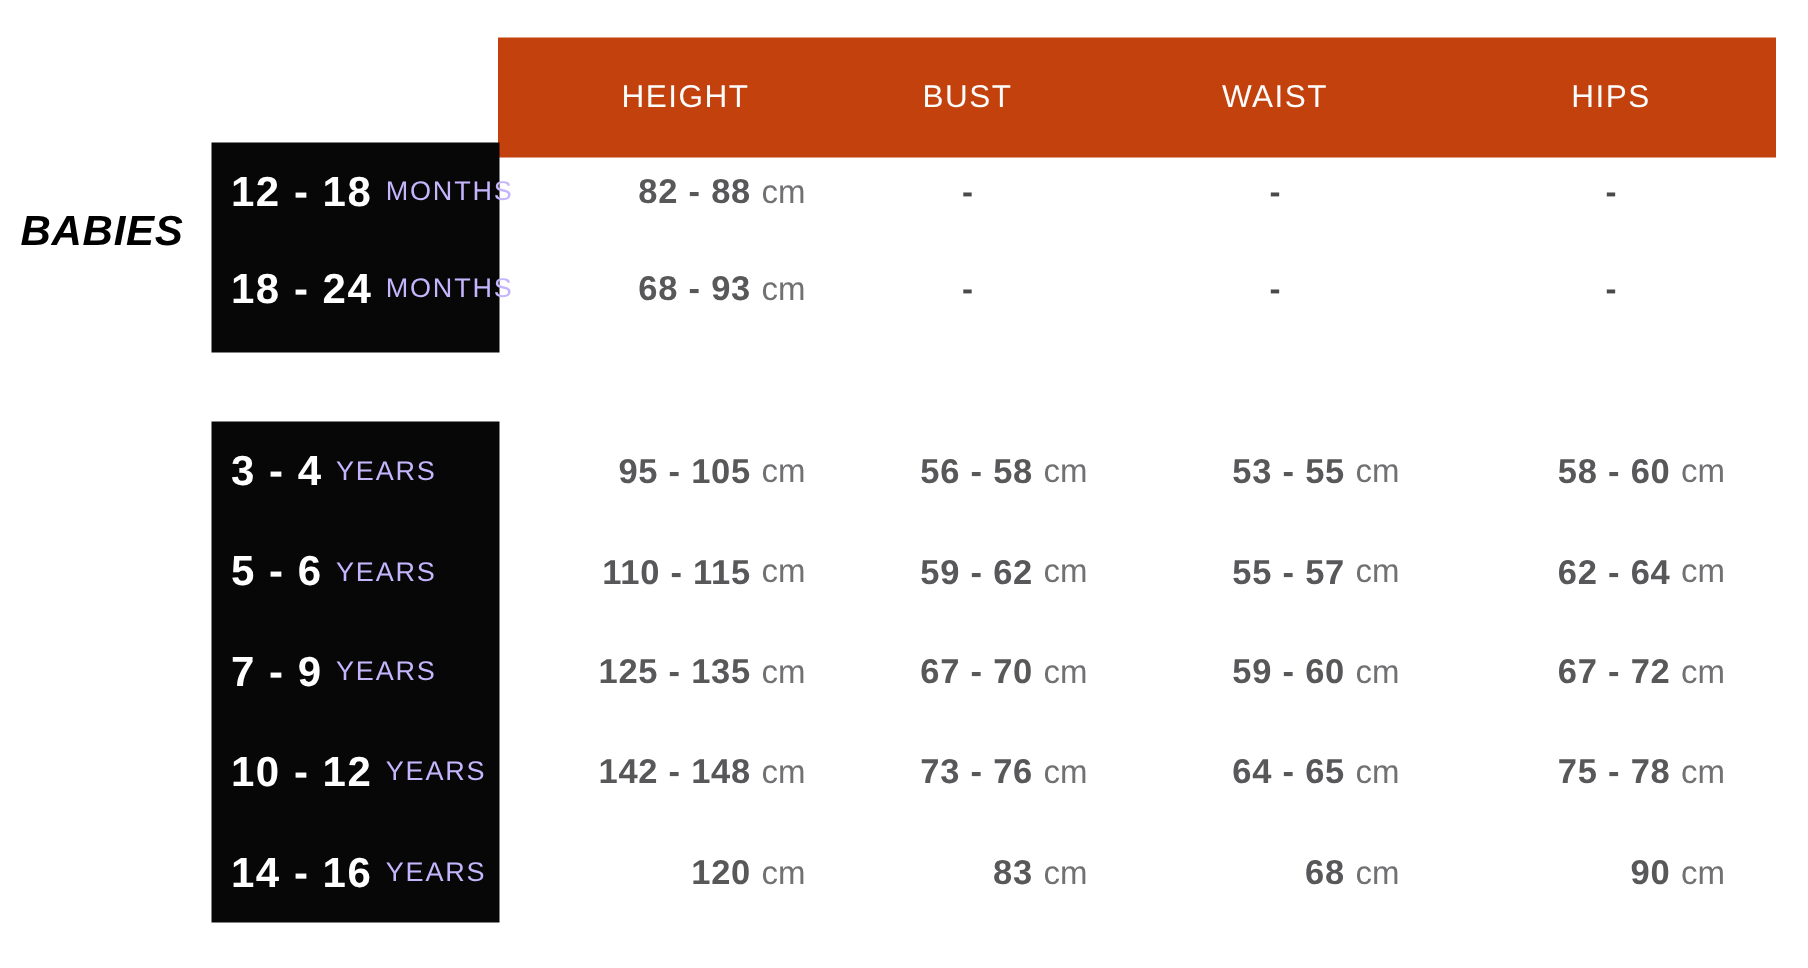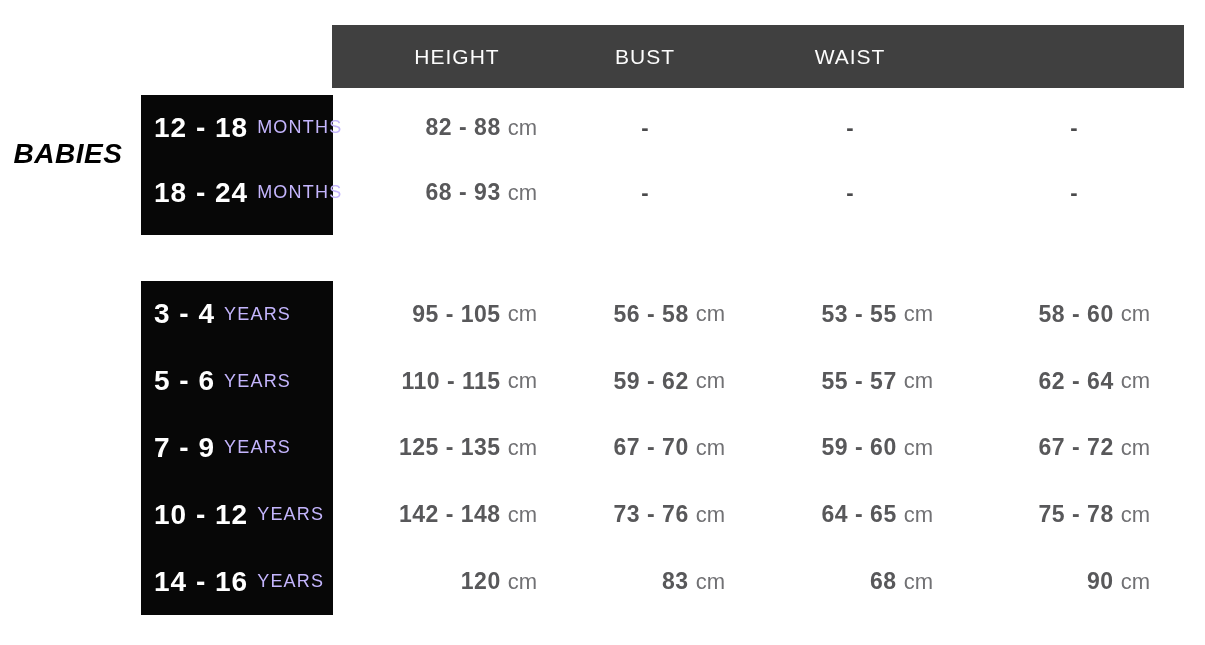--- a/index.html
+++ b/index.html
@@ -7,22 +7,22 @@
   body {
     width: 1205px; height: 645px;
     font-family: "Liberation Sans", "DejaVu Sans", sans-serif;
     overflow: hidden;
   }
   .page { position: relative; width: 1205px; height: 645px; background: #ffffff; }
 
   
   .header-bar {
     position: absolute; left: 332px; top: 25px;
-    width: 852px; height: 63px;
-    background: #404040; display: flex;
+    width: 852px; height: 80px;
+    background: #c2410c; display: flex;
   }
   .hcell {
     display: flex; align-items: center; justify-content: center;
     color: #fcfcfc; font-size: 21px; letter-spacing: 1px; font-weight: 400;
   }
 
   
   .cw-h { width: 228px; }
   .cw-b { width: 188px; }
   .cw-w { width: 208px; }
@@ -76,20 +76,21 @@
 </style>
 </head>
 <body>
 
 <div class="page">
 
   <div class="header-bar">
     <div class="hcell cw-h nudge-h">HEIGHT</div>
     <div class="hcell cw-b nudge-b">BUST</div>
     <div class="hcell cw-w nudge-w">WAIST</div>
+    <div class="hcell cw-p nudge-p">HIPS</div>
   </div>
 
   <div class="group-label babies-label">
     <div class="glabel-line">BABIES</div>
   </div>
 
   <div class="age-box babies-box">
     <div class="age-row">
       <span class="age-num">12 - 18</span>
       <span class="age-unit">MONTHS</span>

